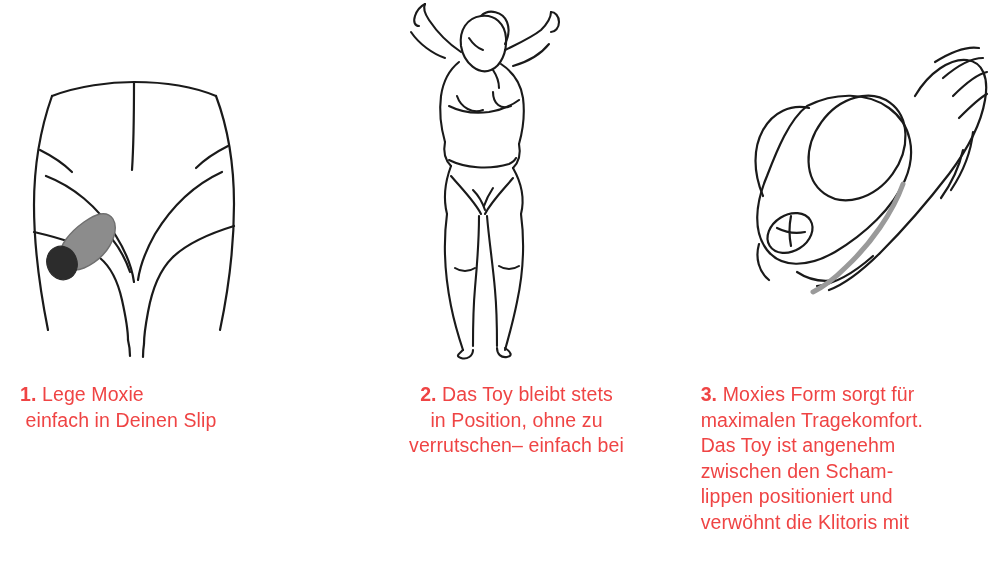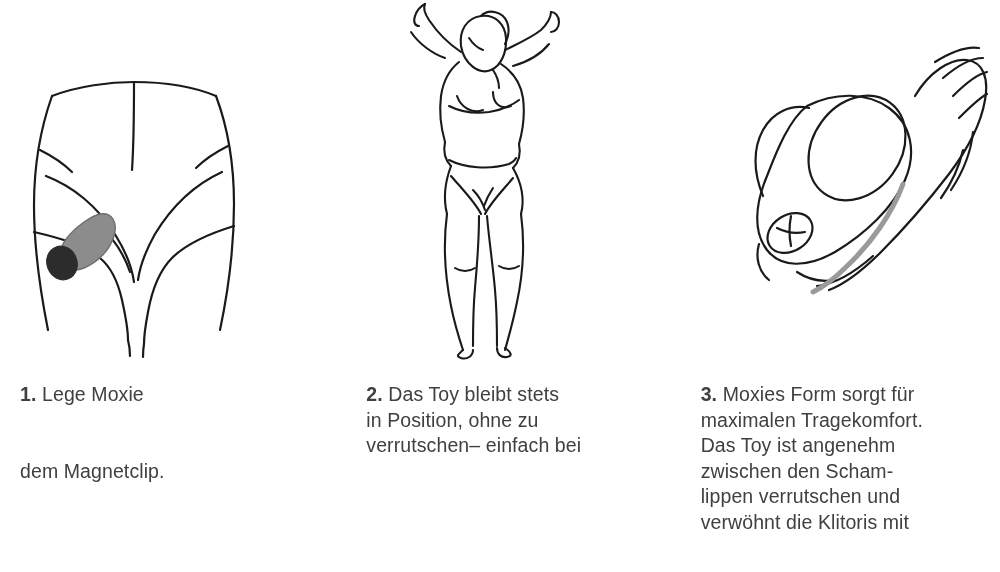--- a/index.html
+++ b/index.html
@@ -39,30 +39,31 @@
     box-sizing: border-box;
   }
   .figure svg {
     display: block;
   }
   .caption {
     box-sizing: border-box;
     font-size: 19.5px;
     line-height: 25.5px;
     letter-spacing: 0.1px;
-    color: #404040;
+    color: #ef4444;
   }
   .caption .num {
     font-weight: bold;
   }
   .cap-1 {
     padding: 22px 0 0 20px;
   }
   .cap-2 {
     padding: 22px 0 0 33px;
+    text-align: center;
   }
   .cap-3 {
     padding: 22px 0 0 34px;
   }
   .cap-line {
     white-space: pre;
   }
 </style>
 </head>
 <body>
@@ -102,23 +103,22 @@
           </g>
 
           <g>
             <path d="M100 214 C112 212 118 222 114 236 C110 250 98 262 84 268 C72 273 62 268 60 258 C58 246 70 232 84 222 C90 218 95 215 100 214 Z" fill="#8c8c8c" stroke="#6f6f6f" stroke-width="1.4"></path>
             <ellipse cx="62" cy="263" rx="15" ry="17" transform="rotate(-22 62 263)" fill="#2c2c2c" stroke="#2c2c2c" stroke-width="1.2"></ellipse>
           </g>
         </svg>
       </div>
       <div class="caption cap-1">
         <span class="num">1.</span><span class="cap-line"> Lege Moxie</span><br>
+        <span class="cap-line"> einfach in Deinen Slip</span><br>
         <br>
-        <br>
-        <span class="cap-line">dem Magnetclip.</span>
       </div>
     </div>
 
     <div class="col">
       <div class="figure">
         <svg width="333" height="360" viewBox="0 0 333 360" fill="none" xmlns="http://www.w3.org/2000/svg">
           <g stroke="#1a1a1a" stroke-width="2.1" stroke-linecap="round" fill="none">
 
             <path d="M128 46 C126 30 134 18 148 16 C162 14 172 24 173 38 C174 52 168 66 158 70 C146 75 131 64 128 46 Z"></path>
 
@@ -215,19 +215,19 @@
           </g>
 
           <path d="M236 184 C226 212 204 244 178 268 C166 280 154 288 146 292" stroke="#9a9a9a" stroke-width="5" stroke-linecap="round" fill="none"></path>
         </svg>
       </div>
       <div class="caption cap-3">
         <span class="num">3.</span><span class="cap-line"> Moxies Form sorgt für</span><br>
         <span class="cap-line">maximalen Tragekomfort.</span><br>
         <span class="cap-line">Das Toy ist angenehm</span><br>
         <span class="cap-line">zwischen den Scham-</span><br>
-        <span class="cap-line">lippen verrutschen und</span><br>
+        <span class="cap-line">lippen positioniert und</span><br>
         <span class="cap-line">verwöhnt die Klitoris mit</span><br>
       </div>
     </div>
 
   </div>
 </div>
 
 </body></html>

